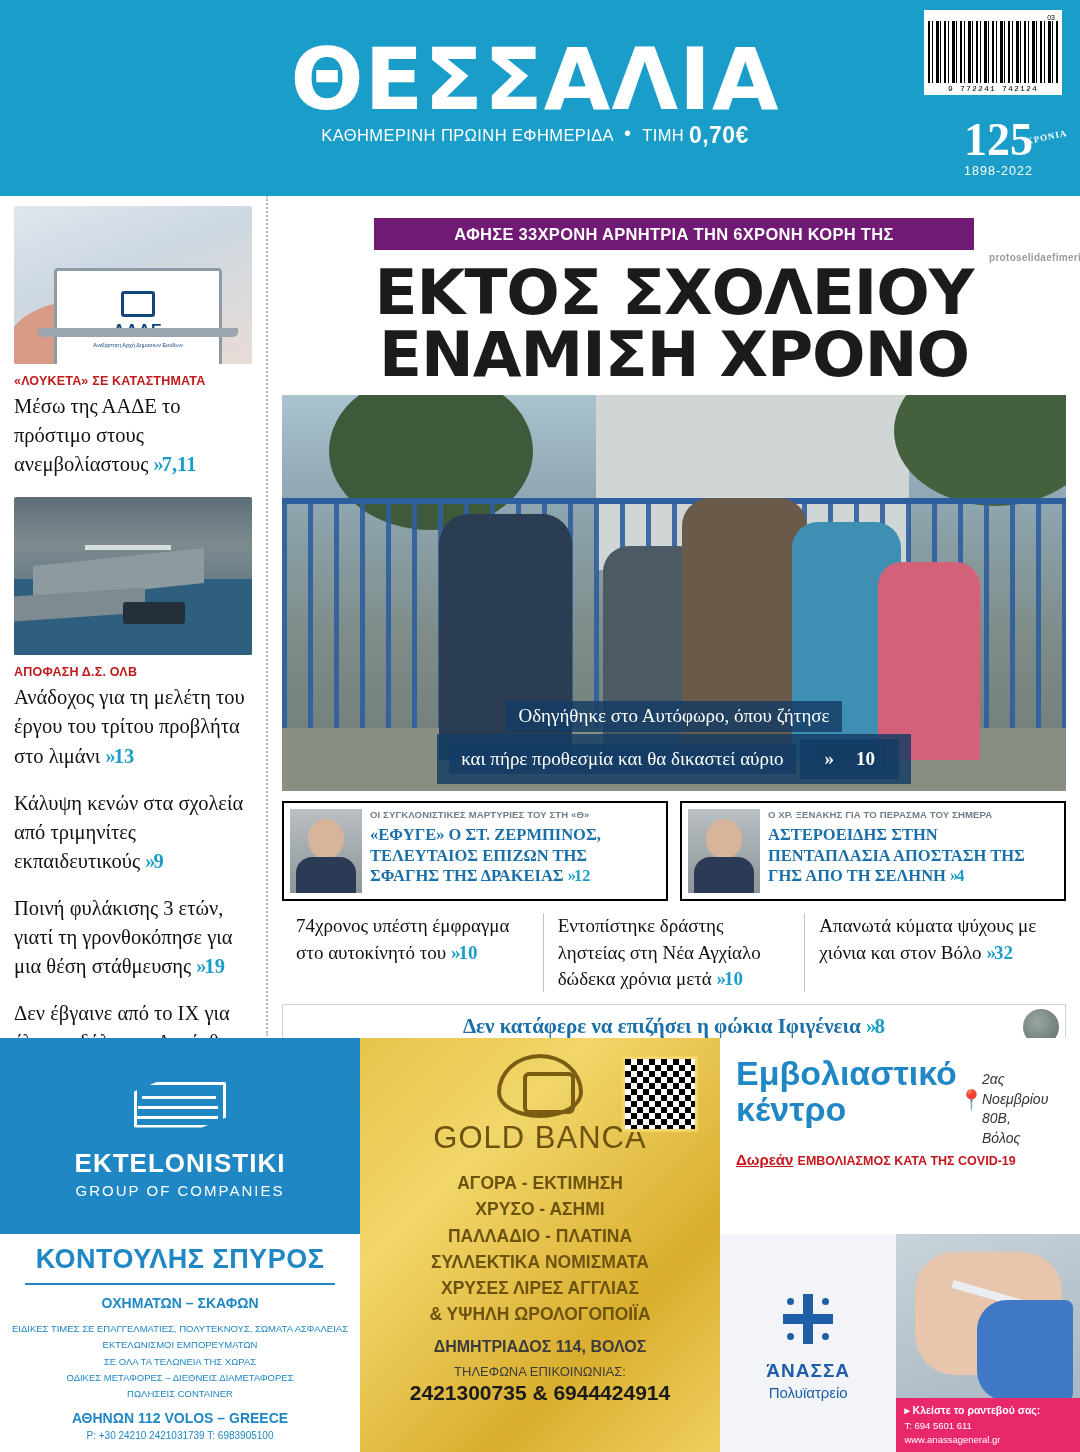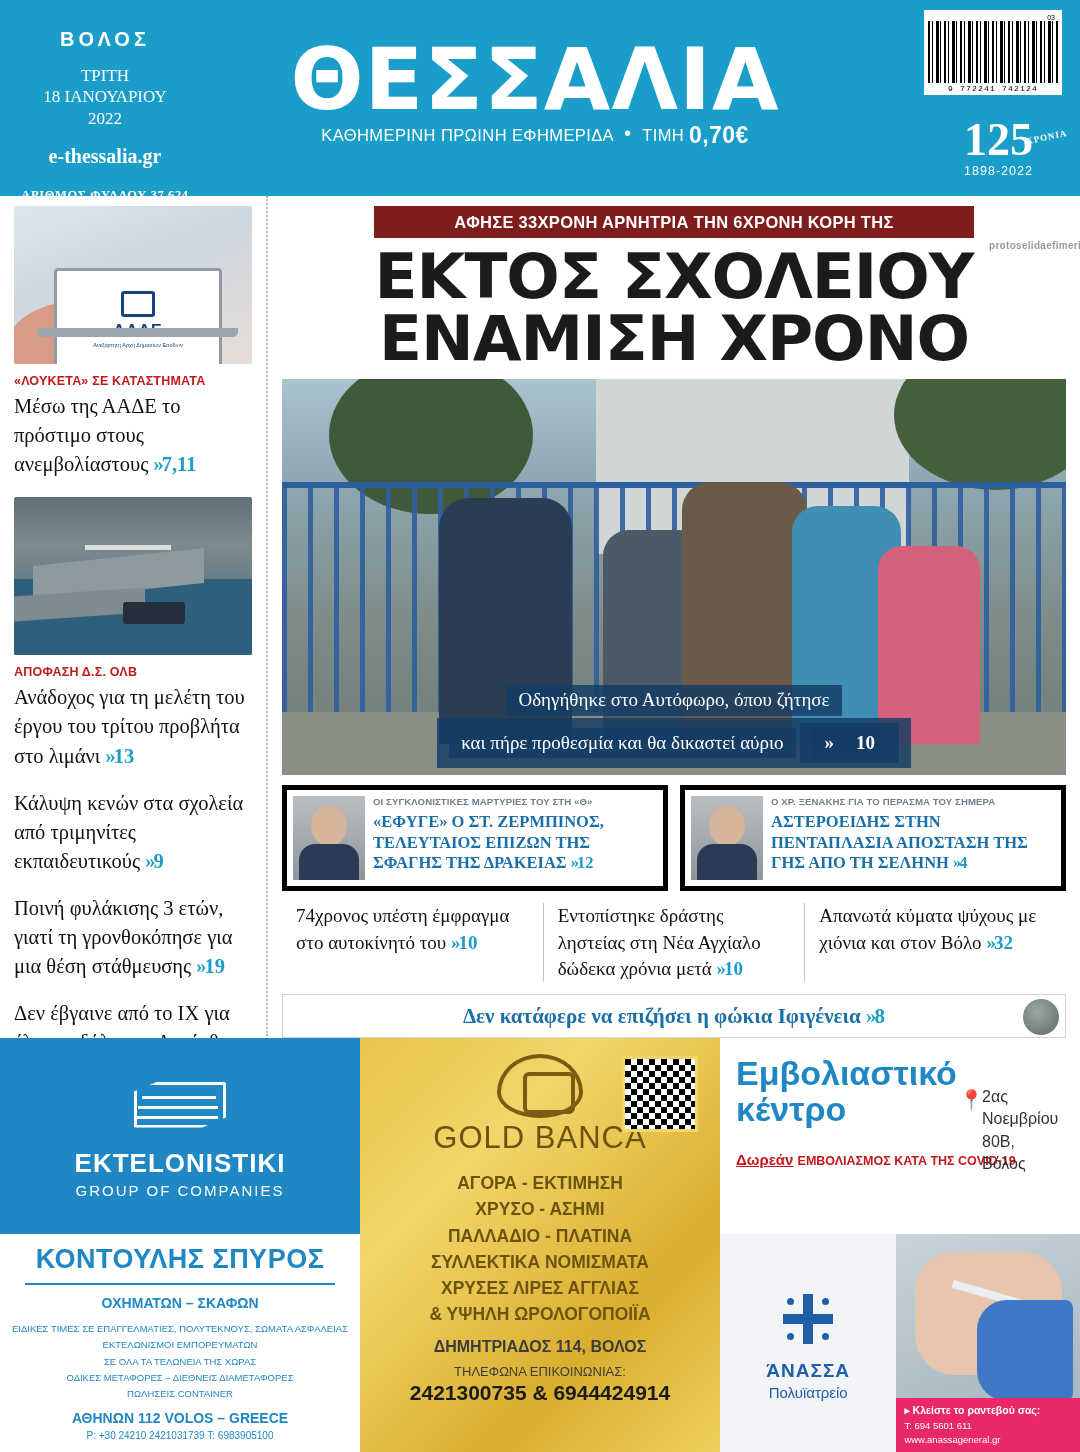--- a/index.html
+++ b/index.html
@@ -160,24 +160,24 @@
   .story {
     font-family: "Liberation Serif", serif;
     font-size: 20.5px; line-height: 1.42;
     color: #111; margin-bottom: 18px;
   }
   .story .pg { color:#1a9ec9; font-weight: bold; white-space: nowrap;}
   .arrows { font-weight: bold; letter-spacing: -2px; }
 
   
   .banner-red {
-    background: #7f1d1d; color: #fff;
+    background: #701a75; color: #fff;
     font-size: 16.5px; font-weight: bold; letter-spacing: .3px;
     text-align: center; padding: 7px 0 6px 0;
-    width: 600px; margin: 0 auto;
+    width: 600px; margin: 12px auto;
     position: relative;
   }
   .watermark {
     position: absolute; right: -140px; top: 34px;
     font-size: 10px; color: #9b9b9b;
   }
   .headline {
     text-align: center;
     font-family: "DejaVu Sans", sans-serif;
     font-weight: bold;
@@ -224,21 +224,21 @@
     font-family: "Liberation Serif", serif;
     font-size: 19px;
     padding: 4px 12px;
     margin: 1px 0;
     line-height: 1.2;
   }
   .photo-caption .pg { color:#7fd3ef; font-weight: bold;}
 
   .two-boxes { display: flex; gap: 12px; margin-top: 10px;}
   .box {
-    flex: 1; display: flex; border: 5px solid #000000; padding: 6px;
+    flex: 1; display: flex; border: 2px solid #000000; padding: 6px;
   }
   .box .face {
     width: 72px; height: 84px; flex-shrink: 0;
     background: linear-gradient(180deg,#b9bfc2,#8e9599);
     margin-right: 8px; position: relative; overflow: hidden;
   }
   .box .face .fhead { position:absolute; left:18px; top:10px; width:36px;height:40px;background:#d8b49a;border-radius:50%;}
   .box .face .fbody { position:absolute; left:6px; top:48px; width:60px;height:40px;background:#2b3b55;border-radius:16px 16px 0 0;}
   .box .btxt { flex:1; }
   .box .btop {
@@ -341,21 +341,21 @@
     font-size: 17.5px; font-weight: bold; color:#6d5310; line-height: 1.5;
   }
   .ad2 .gb-addr { text-align:center; margin-top:10px; font-size: 16px; font-weight: bold; color:#3c3c3c;}
   .ad2 .gb-tel-lbl { text-align:center; margin-top:8px; font-size: 13px; color:#3c3c3c;}
   .ad2 .gb-tel { text-align:center; margin-top:2px; font-size: 21px; font-weight: bold; color:#1b1b1b;}
 
   .ad3 { flex: 1; background: #0f766e;}
   .ad3-top { height: 196px; background:#fff; padding: 18px 16px 0 16px; position: relative;}
   .ad3-title { font-size: 34px; font-weight: bold; color:#1e87c4; line-height: 1.05;}
   .ad3-pin { position: absolute; right: 96px; top: 50px; color:#1e87c4; font-size: 20px;}
-  .ad3-addr { position: absolute; right: 14px; top: 48px; font-size: 16px; color:#333; line-height:1.4; width: 84px;}
+  .ad3-addr { position: absolute; right: 14px; top: 32px; font-size: 14px; color:#333; line-height:1.4; width: 84px; font-style: italic;}
   .ad3-free { margin-top: 24px; font-size: 15px;}
   .ad3-free u { color:#c6171d; font-weight: bold;}
   .ad3-free span { color:#c6171d; font-weight: bold; font-size: 12.5px;}
   .ad3-bottom { display: flex; height: 220px;}
   .ad3-bl {
     width: 49%; background:#f2f4f7; color:#1e5fa8;
     display:flex; flex-direction: column; align-items:center; justify-content:center;
   }
   .cross-logo { width: 62px; height: 62px; position: relative; margin-bottom: 10px;}
   .cross-logo .c1 { position:absolute; left:26px; top:6px; width:10px; height:50px; background:#1e5fa8;}
@@ -370,30 +370,20 @@
   .ad3-strip {
     position:absolute; left:0; bottom:0; width:100%; height:56px; background:#e9276b; color:#fff;
     padding: 5px 8px; font-size: 9.5px; line-height:1.5;
   }
   .ad3-strip .hd { font-size: 10.5px; font-weight: bold;}
 </style>
 </head>
 <body>
 
 <div class="masthead">
-  <div class="mh-left">
-    <div class="mh-city">ΒΟΛΟΣ</div>
-    <div class="mh-date">
-      <div>ΤΡΙΤΗ</div>
-      <div>18 ΙΑΝΟΥΑΡΙΟΥ</div>
-      <div>2022</div>
-    </div>
-    <div class="mh-site">e-thessalia.gr</div>
-    <div class="mh-issue">ΑΡΙΘΜΟΣ ΦΥΛΛΟΥ 37.624</div>
-  </div>
 
   <div class="mh-title-wrap">
     <div class="mh-title">ΘΕΣΣΑΛΙΑ</div>
     <div class="mh-sub">
       <span>ΚΑΘΗΜΕΡΙΝΗ ΠΡΩΙΝΗ ΕΦΗΜΕΡΙΔΑ</span>
       <span class="mh-dot">•</span>
       <span>ΤΙΜΗ</span>
       <b>0,70€</b>
     </div>
   </div>

